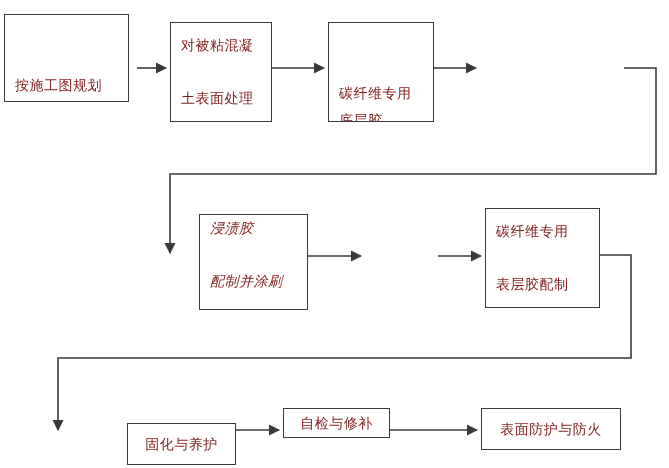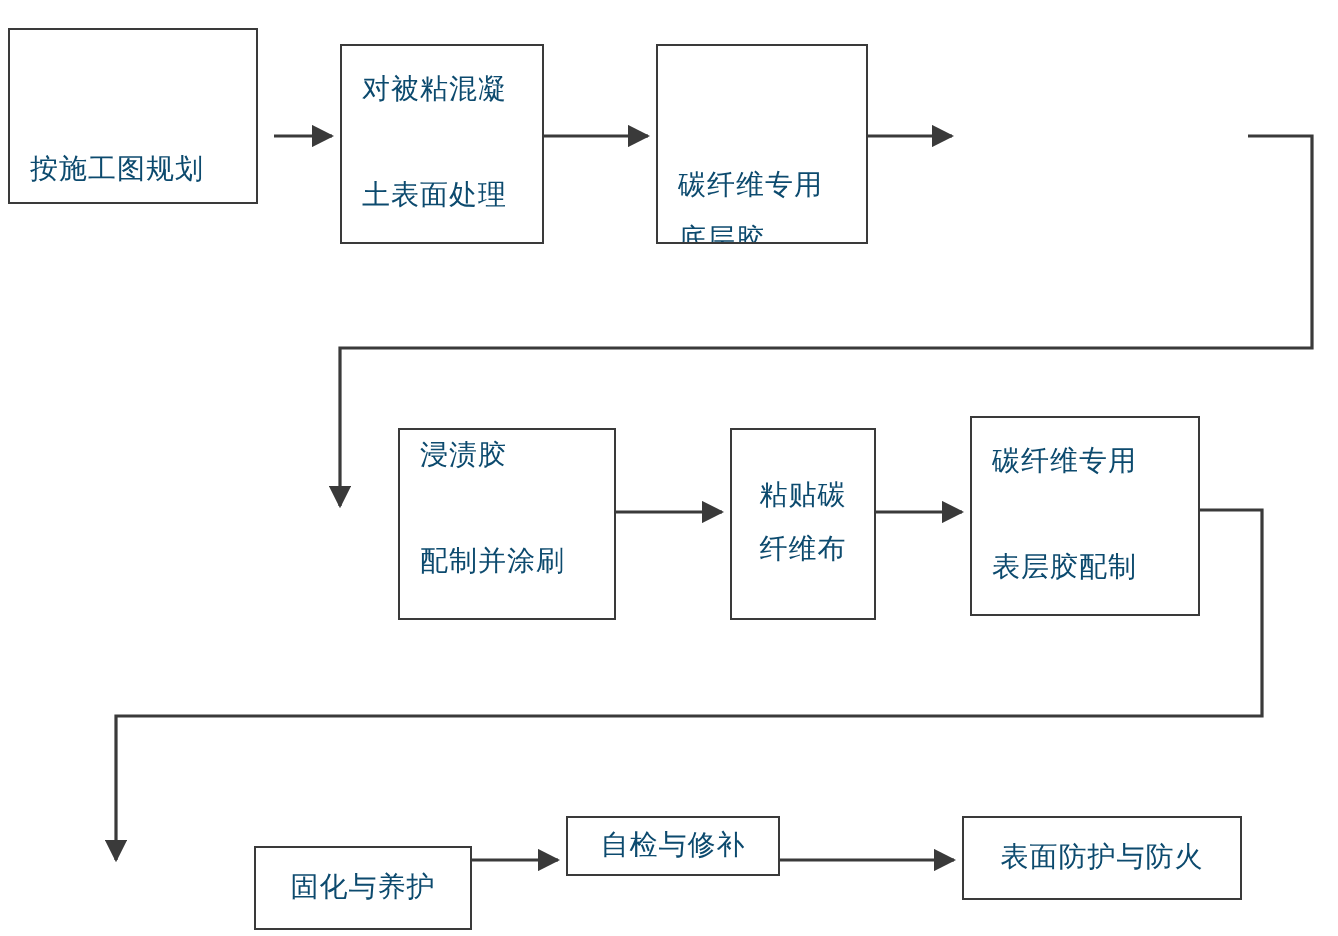--- a/index.html
+++ b/index.html
@@ -24,21 +24,21 @@
     top: 0;
     width: 669px;
     height: 468px;
     pointer-events: none;
   }
   .node {
     position: absolute;
     box-sizing: border-box;
     border: 1px solid #3a3a3a;
     background: #ffffff;
-    color: #0c4a6e;
+    color: #7f1d1d;
     font-size: 14px;
     line-height: 1.9;
     letter-spacing: 0.5px;
     white-space: pre;
     overflow: hidden;
   }
   .node .node-text {
     display: block;
     padding: 0 0 0 10px;
   }
@@ -48,20 +48,21 @@
     align-items: center;
   }
   .node.center-all {
     display: flex;
     align-items: center;
     justify-content: center;
   }
   .node.center-all .node-text { padding-left: 0; text-align: center; }
   .node.lower-align {
     display: flex;
+    font-style: italic;
   }
   .node.lower-align .node-text { padding-bottom: 14px; }
 </style>
 </head>
 <body>
 
 <div id="canvas">
 
   <svg class="edges" viewBox="0 0 669 468" xmlns="http://www.w3.org/2000/svg">
     <defs>
@@ -109,24 +110,20 @@
 配制并涂刷</span>
   </div>
 
 
   <div class="node lower-align" style="left:199px; top:214px; width:109px; height:96px;">
     <span class="node-text">浸渍胶
 
 配制并涂刷</span>
   </div>
 
-  <div class="node center-all" style="left:365px; top:214px; width:73px; height:96px;">
-    <span class="node-text">粘贴碳
-纤维布</span>
-  </div>
 
   <div class="node mid-align" style="left:485px; top:208px; width:115px; height:100px;">
     <span class="node-text">碳纤维专用
 
 表层胶配制</span>
   </div>
 
   <div class="node center-all" style="left:127px; top:408px; width:109px; height:42px;margin-top:15px;">
     <span class="node-text">固化与养护</span>
   </div>

